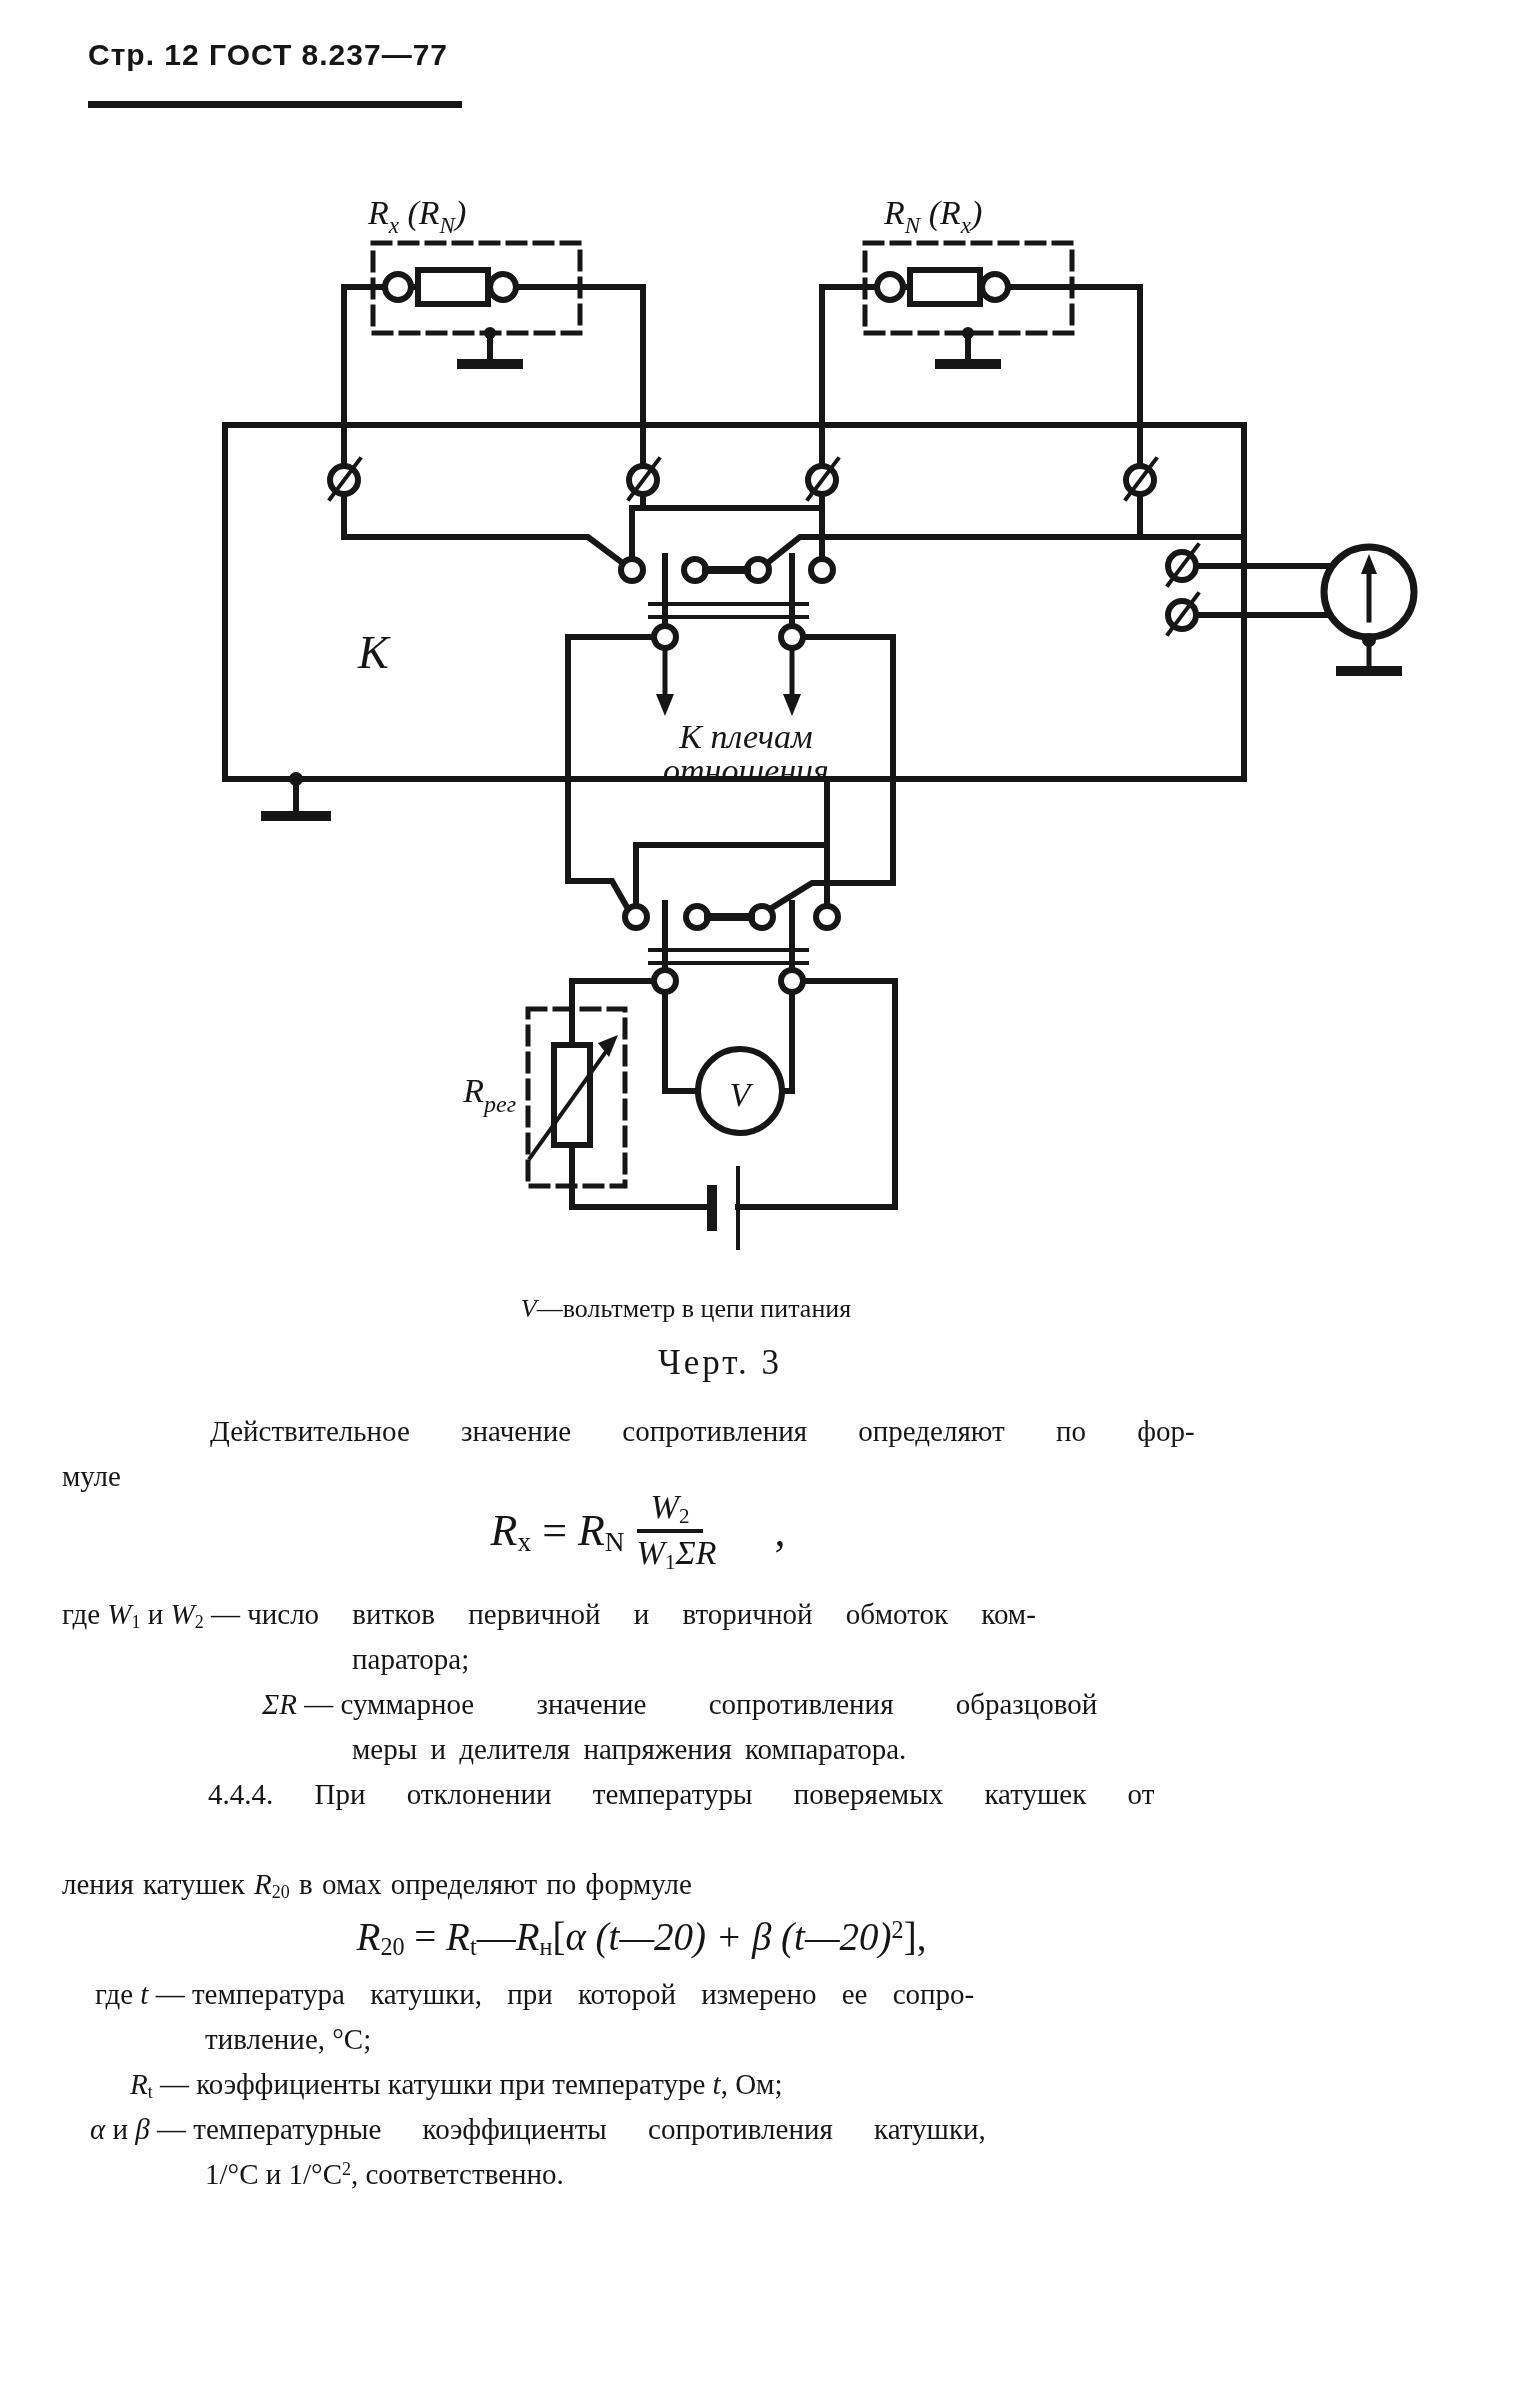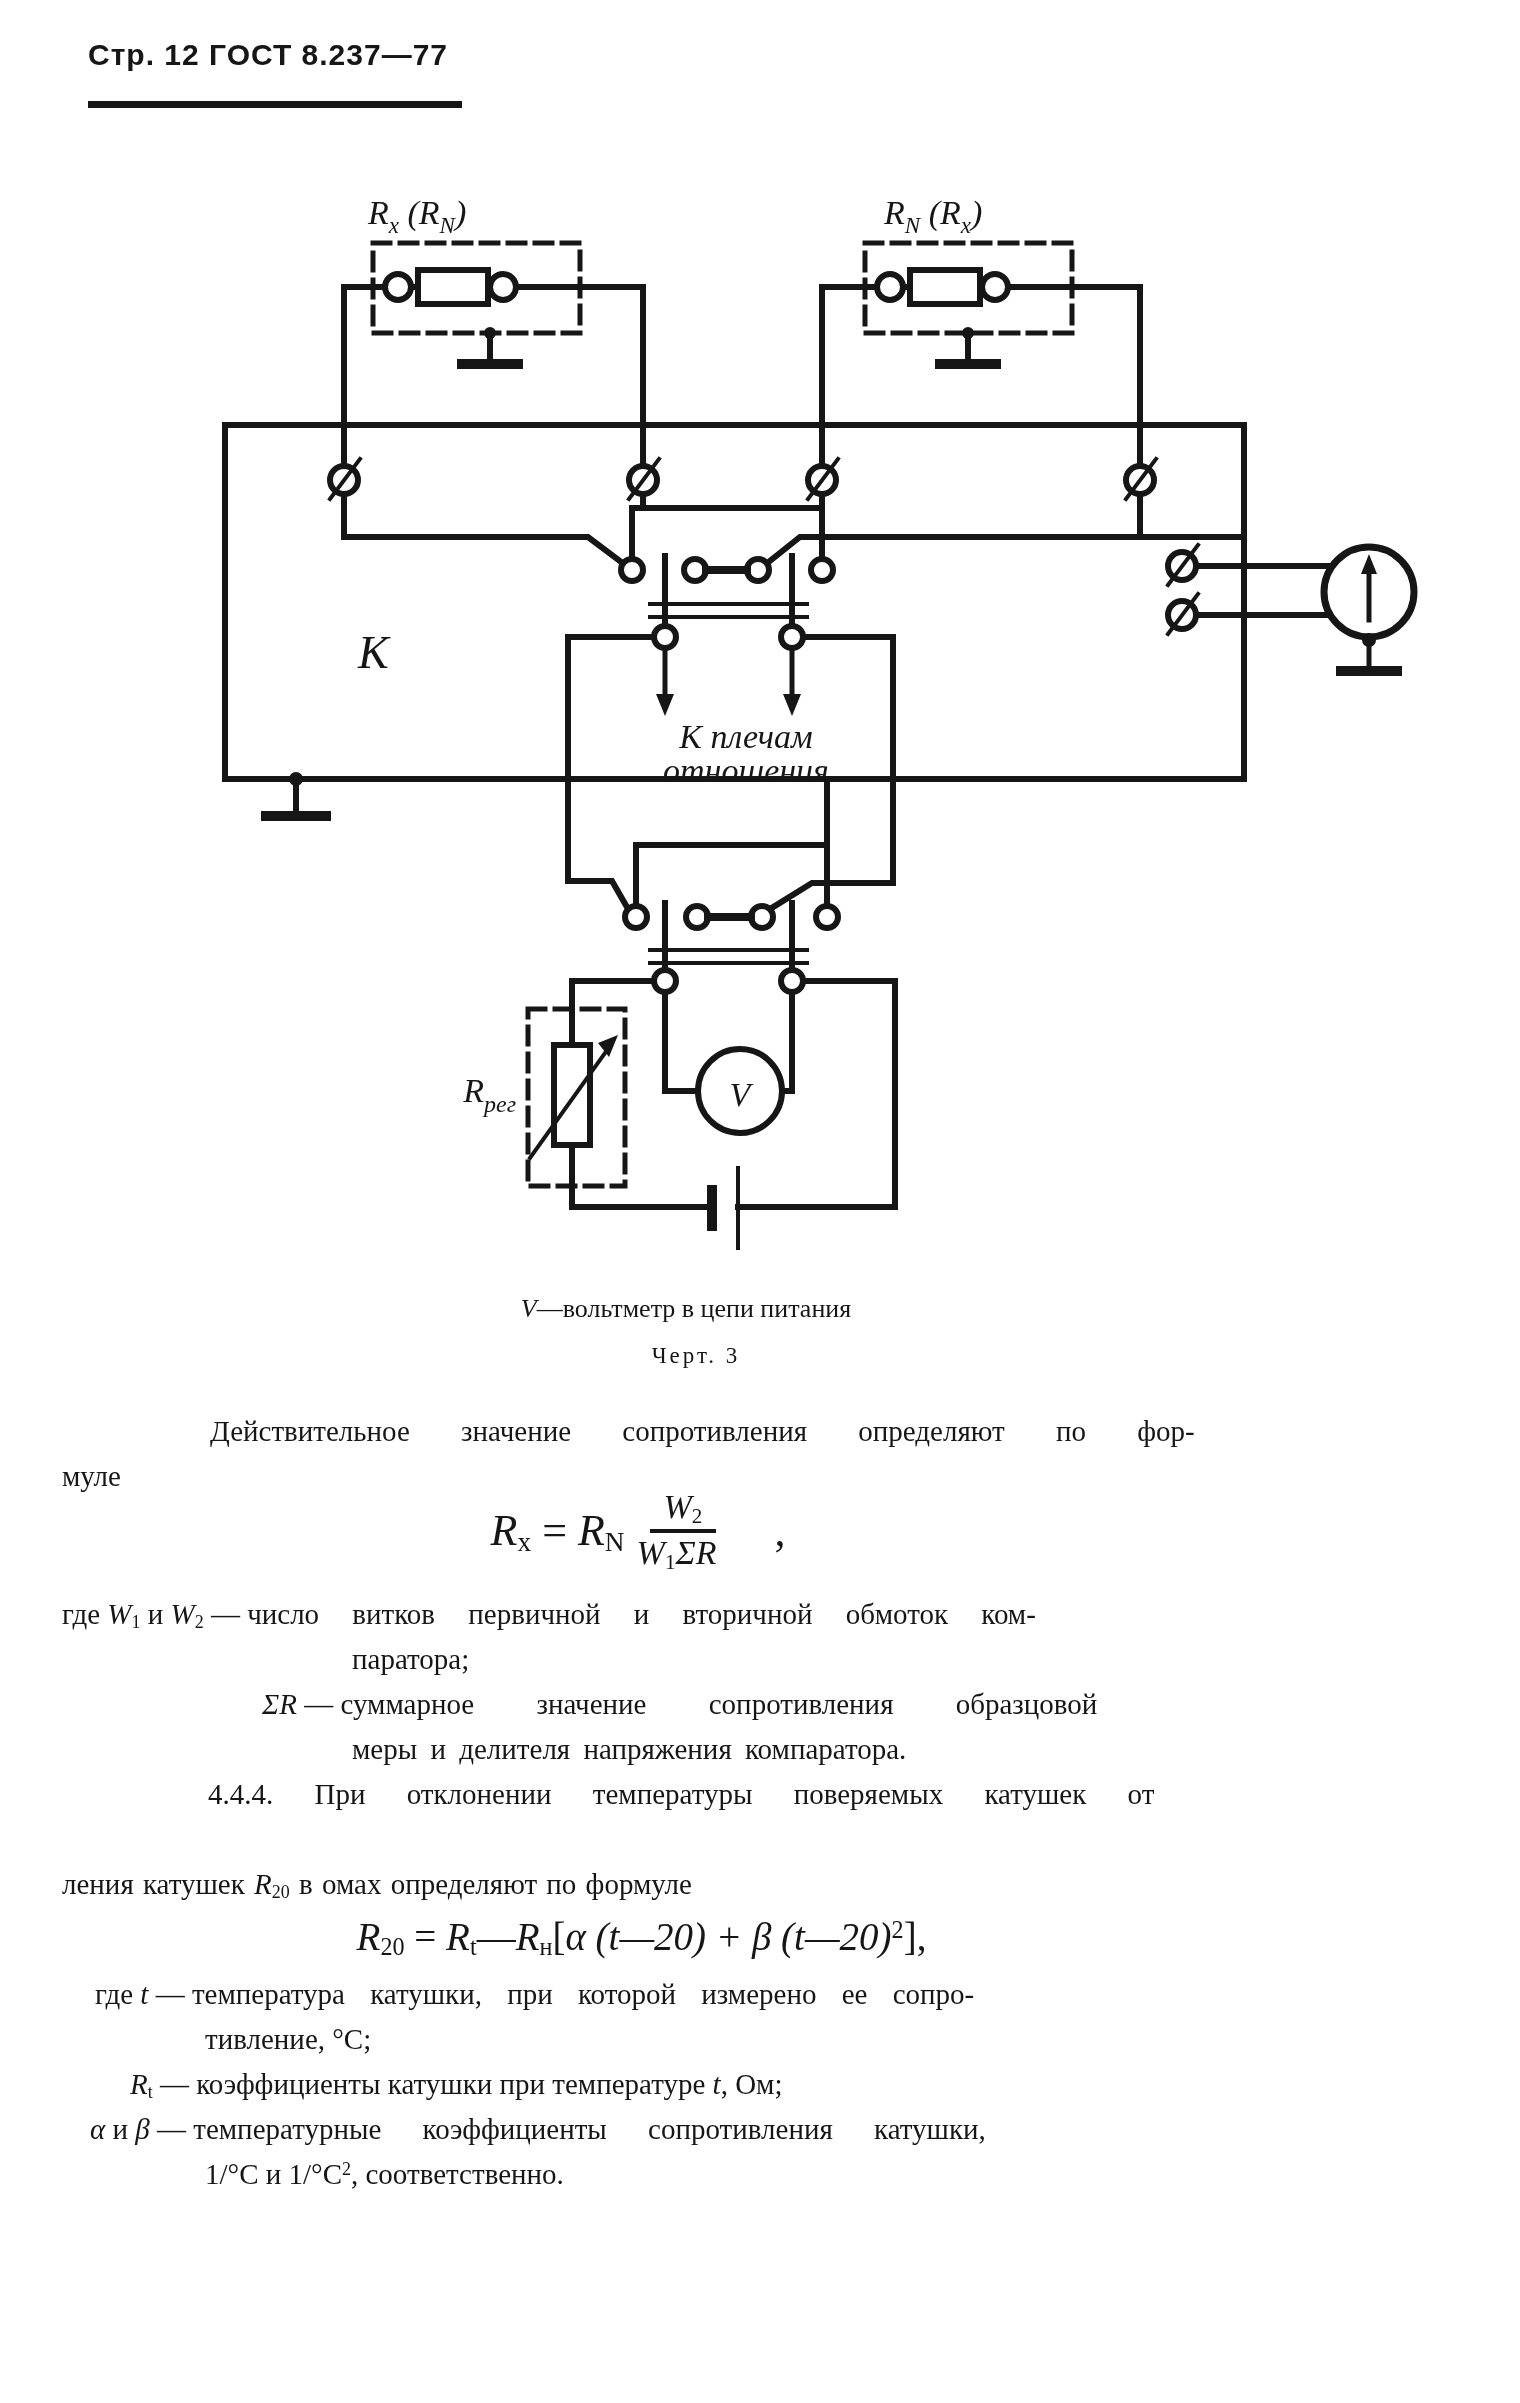--- a/index.html
+++ b/index.html
@@ -23,34 +23,34 @@
   text{ font-family:"Liberation Serif", serif; }
   .figlbl{ font-style:italic; font-size:34px; fill:var(--ink); }
   .figlbl-big{ font-style:italic; font-size:46px; fill:var(--ink); }
   .dash{ stroke-dasharray:17 10; stroke-width:5; }
   .caption{
     position:absolute; left:0; top:1294px; width:1372px;
     text-align:center; font-size:26px; white-space:nowrap;
   }
   .fign{
     position:absolute; left:0; top:1343px; width:1392px;
-    text-align:center; font-size:23px; letter-spacing:3px;
+    text-align:center; font-size:35px; letter-spacing:3px;padding-left:24px;
   }
   .tl{
     position:absolute; font-size:29px; white-space:nowrap; color:var(--ink);
   }
   .it{ font-style:italic; }
   .sb{ font-size:.62em; vertical-align:-0.22em; }
   .sp{ font-size:.62em; vertical-align:0.5em; }
   .f1{
     position:absolute; top:1488px; left:0; width:1276px;
     display:flex; justify-content:center; align-items:center; gap:12px;
   }
   .f1main{ font-size:44px; }
-  .frac{ display:inline-flex; flex-direction:column; align-items:flex-end;
+  .frac{ display:inline-flex; flex-direction:column; align-items:flex-start;
          font-size:34px; line-height:1.12; }
   .num{ border-bottom:4px solid var(--ink); padding:0 14px 1px; }
   .den{ padding-top:1px; }
   .f1comma{ margin-left:46px; }
   .f2{
     position:absolute; top:1914px; left:0; width:1283px;
     text-align:center; font-size:39px; white-space:nowrap;
   }
 </style>
 </head>

